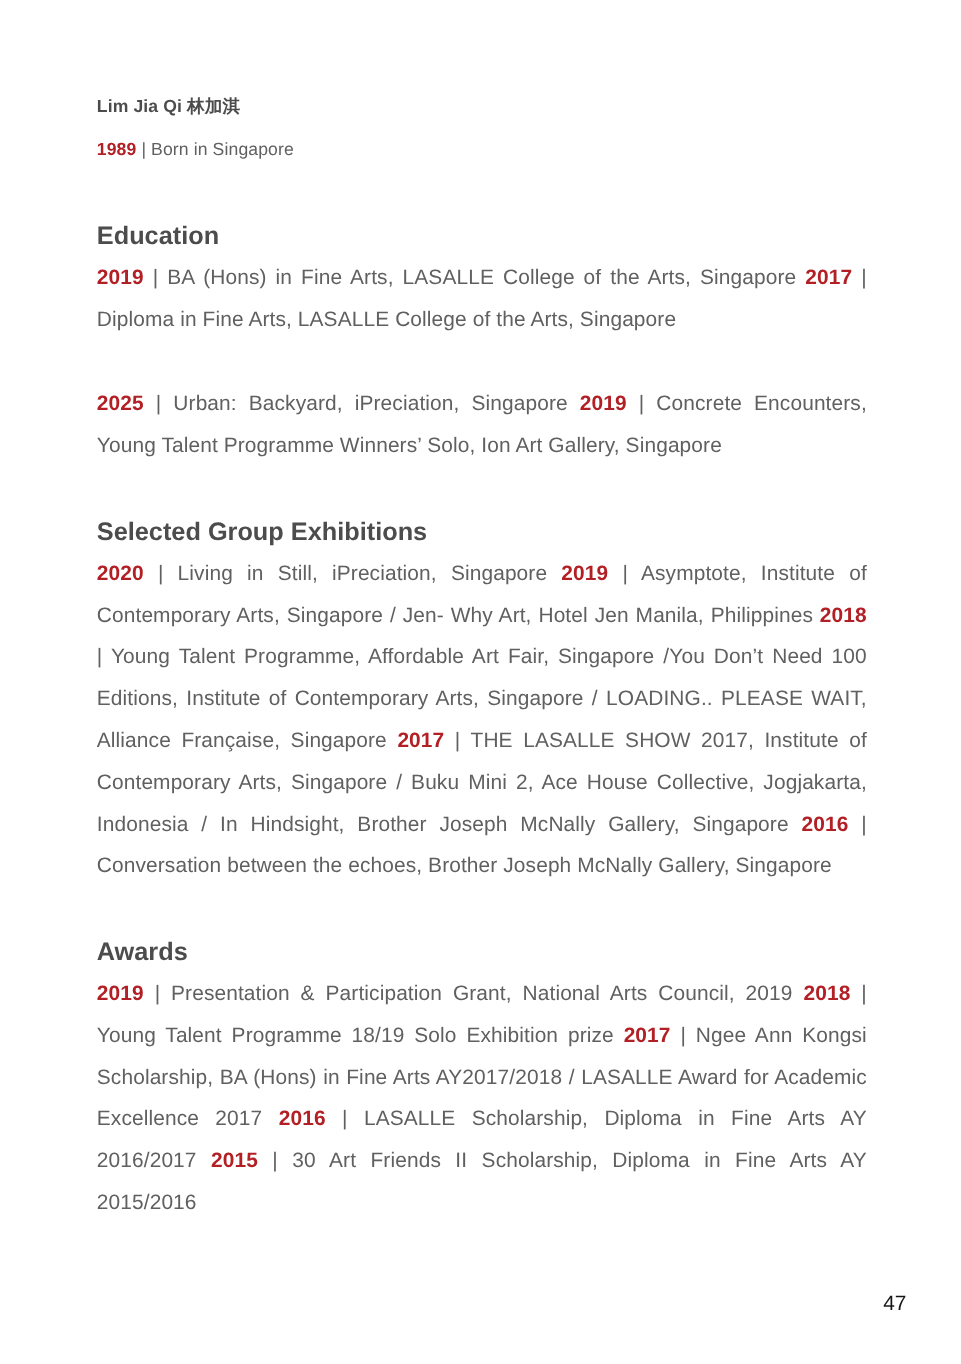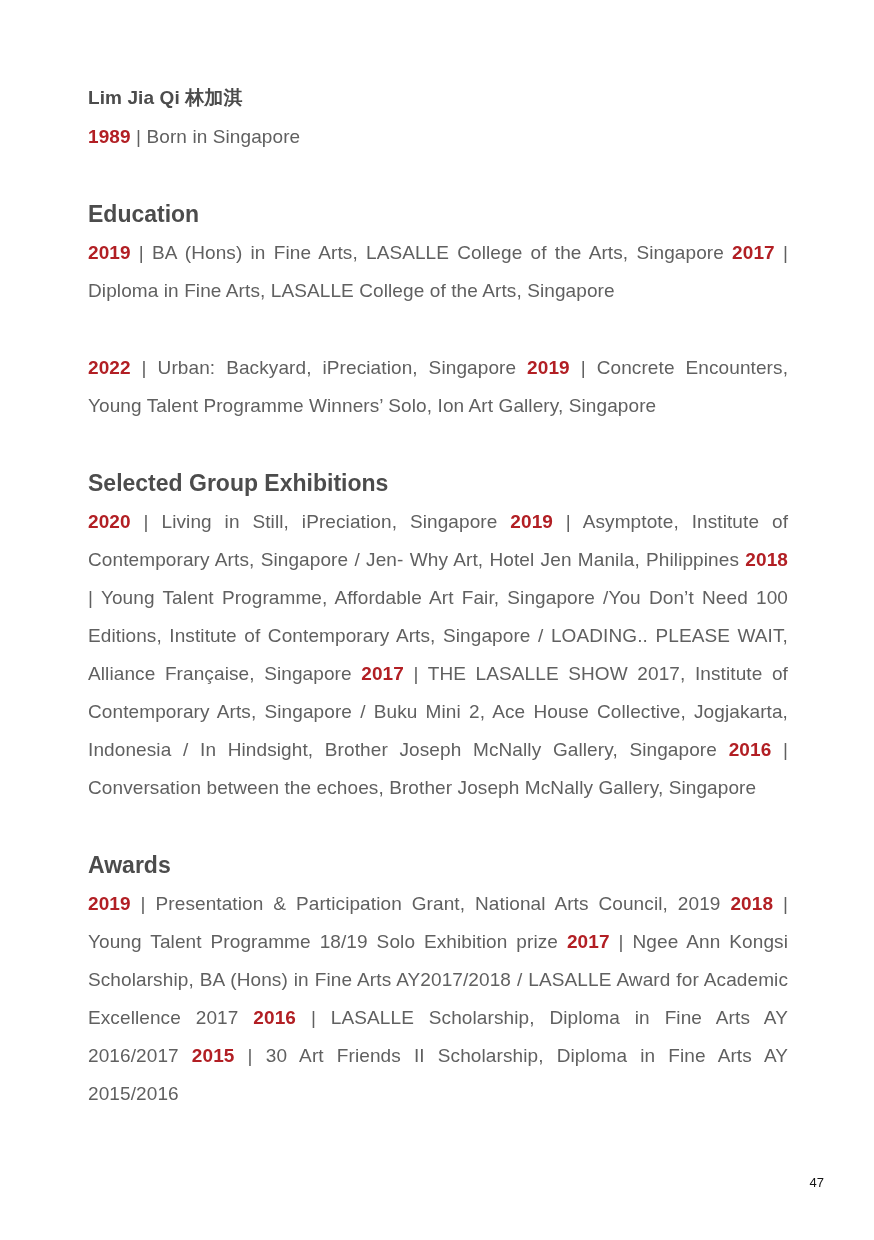--- a/index.html
+++ b/index.html
@@ -15,21 +15,21 @@
     color: var(--body-gray, #606060);
     overflow: hidden;
   }
   .page {
     position: absolute;
     left: 88px;
     top: 78px;
     width: 700px;
   }
   .line {
-    font-size: 19px;
+    font-size: 16px;
     line-height: 39px;
     letter-spacing: 0.1px;
   }
   .name-line {
     font-weight: bold;
     color: var(--heading-gray, #4c4c4c);
   }
   .section {
     margin-top: 39px; 
   }
@@ -46,41 +46,41 @@
     letter-spacing: 0.1px;
   }
   
   .seg-plain { color: var(--body-gray, #606060); text-align: center; }
   .seg-year  { color: var(--accent-red, #b21f24); font-weight: bold; }
   .seg-italic{ color: var(--body-gray, #606060); }
   .page-number {
     position: absolute;
     right: 50px;
     top: 1176px;
-    font-size: 13px;
+    font-size: 19px;
     color: #151515;
     line-height: 1;
   }
 </style>
 </head>
 <body>
 
 <div class="page">
 
   <div class="line name-line">Lim Jia Qi 林加淇</div>
 
   <div class="line"><span class="seg-year">1989</span><span class="seg-plain"> | Born in Singapore</span></div>
 
   <div class="section">
     <div class="section-heading">Education</div>
     <div class="para"><span class="seg-year">2019</span><span class="seg-plain"> | BA (Hons) in Fine Arts, LASALLE College of the Arts, Singapore </span><span class="seg-year">2017</span><span class="seg-plain"> | Diploma in Fine Arts, LASALLE College of the Arts, Singapore</span></div>
   </div>
 
   <div class="section">
-    <div class="para"><span class="seg-year">2022</span><span class="seg-plain"> | </span><span class="seg-italic">Urban: Backyard</span><span class="seg-plain">, iPreciation, Singapore </span><span class="seg-year">2019</span><span class="seg-plain"> | Concrete Encounters, Young Talent Programme Winners’ Solo, Ion Art Gallery, Singapore</span></div>
+    <div class="para"><span class="seg-year">2025</span><span class="seg-plain"> | </span><span class="seg-italic">Urban: Backyard</span><span class="seg-plain">, iPreciation, Singapore </span><span class="seg-year">2019</span><span class="seg-plain"> | Concrete Encounters, Young Talent Programme Winners’ Solo, Ion Art Gallery, Singapore</span></div>
   </div>
 
   <div class="section">
     <div class="section-heading">Selected Group Exhibitions</div>
     <div class="para"><span class="seg-year">2020</span><span class="seg-plain"> | </span><span class="seg-italic">Living in Still</span><span class="seg-plain">, iPreciation, Singapore </span><span class="seg-year">2019</span><span class="seg-plain"> | </span><span class="seg-italic">Asymptote</span><span class="seg-plain">, Institute of Contemporary Arts, Singapore / Jen- Why Art, Hotel Jen Manila, Philippines </span><span class="seg-year">2018</span><span class="seg-plain"> | </span><span class="seg-italic">Young Talent Programme</span><span class="seg-plain">, Affordable Art Fair, Singapore /</span><span class="seg-italic">You Don’t Need 100 Editions</span><span class="seg-plain">, Institute of Contemporary Arts, Singapore / </span><span class="seg-italic">LOADING.. PLEASE WAIT</span><span class="seg-plain">, Alliance Française, Singapore </span><span class="seg-year">2017</span><span class="seg-plain"> | </span><span class="seg-italic">THE LASALLE SHOW 2017</span><span class="seg-plain">, Institute of Contemporary Arts, Singapore / </span><span class="seg-italic">Buku Mini 2</span><span class="seg-plain">, Ace House Collective, Jogjakarta, Indonesia / </span><span class="seg-italic">In Hindsight</span><span class="seg-plain">, Brother Joseph McNally Gallery, Singapore </span><span class="seg-year">2016</span><span class="seg-plain"> | </span><span class="seg-italic">Conversation between the echoes,</span><span class="seg-plain"> Brother Joseph McNally Gallery, Singapore</span></div>
   </div>
 
   <div class="section">
     <div class="section-heading">Awards</div>
     <div class="para"><span class="seg-year">2019</span><span class="seg-plain"> | Presentation &amp; Participation Grant, National Arts Council, 2019 </span><span class="seg-year">2018</span><span class="seg-plain"> | Young Talent Programme 18/19 Solo Exhibition prize </span><span class="seg-year">2017</span><span class="seg-plain"> | Ngee Ann Kongsi Scholarship, BA (Hons) in Fine Arts AY2017/2018 / LASALLE Award for Academic Excellence 2017 </span><span class="seg-year">2016</span><span class="seg-plain"> | LASALLE Scholarship, Diploma in Fine Arts AY 2016/2017 </span><span class="seg-year">2015</span><span class="seg-plain"> | 30 Art Friends II Scholarship, Diploma in Fine Arts AY 2015/2016</span></div>

